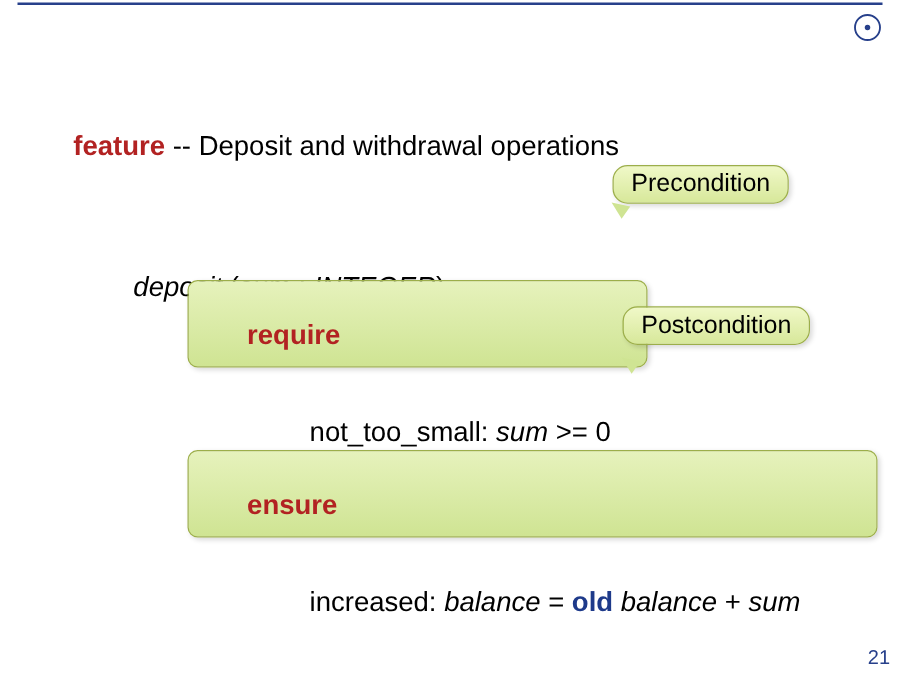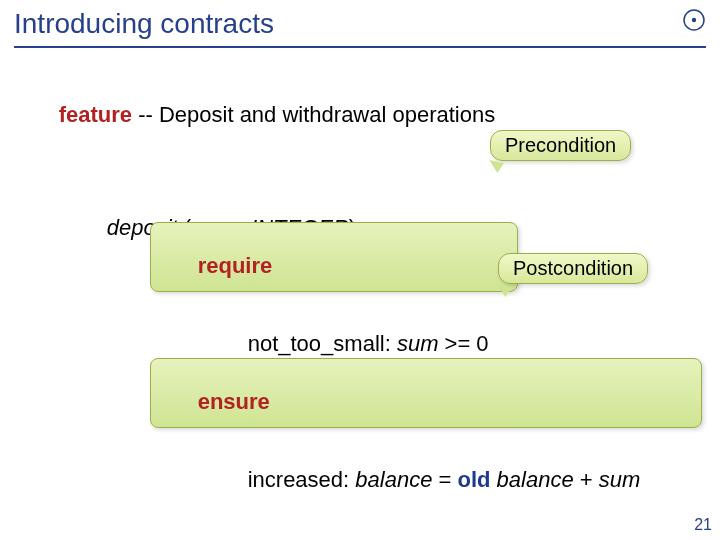--- a/index.html
+++ b/index.html
@@ -19,23 +19,20 @@
   .highlight-box .kw-red { color: #b22222; }
   .hb-inner { white-space: pre; }
   .pointer-tail { position: absolute; width: 0; height: 0; border-style: solid; }
   .page-num { position: absolute; right: 8px; bottom: 6px; font-size: 16px; color: #27408b; }
 </style>
 </head>
 <body>
 
 <div class="slide">
 
-  <div class="title-bar">
-    <span class="title-text">Introducing contracts</span>
-  </div>
   <hr class="title-rule">
 
   <div class="logo">
     <svg viewBox="0 0 24 24">
       <circle cx="12" cy="12" r="10" fill="none" stroke="#27408b" stroke-width="1.5"></circle>
       <circle cx="12" cy="12" r="2.2" fill="#27408b"></circle>
     </svg>
   </div>
 
   <div class="body">
@@ -70,21 +67,21 @@
 
   <div class="highlight-box" style="left:150px; top:222px; width:368px; height:70px;">
     <div class="hb-inner">
       <span class="kw-red">require</span>
     </div>
     <div class="hb-inner" style="padding-left:50px;">
       <span>not_too_small: </span><span class="ital">sum</span><span> &gt;= 0</span>
     </div>
   </div>
 
-  <div class="callout" style="left:498px; top:253px;">
+  <div class="callout" style="left:498px; top:243px;">
     <span>Postcondition</span>
   </div>
   <div class="pointer-tail" style="left:496px; top:282px; border-width:6px 14px 6px 0; border-color:transparent #cfe493 transparent transparent; transform: rotate(35deg);"></div>
 
   <div class="highlight-box" style="left:150px; top:358px; width:552px; height:70px;">
     <div class="hb-inner">
       <span class="kw-red">ensure</span>
     </div>
     <div class="hb-inner" style="padding-left:50px;">
       <span>increased: </span><span class="ital">balance</span><span> = </span><span class="kw-blue">old</span><span class="ital"> balance</span><span> + </span><span class="ital">sum</span>

